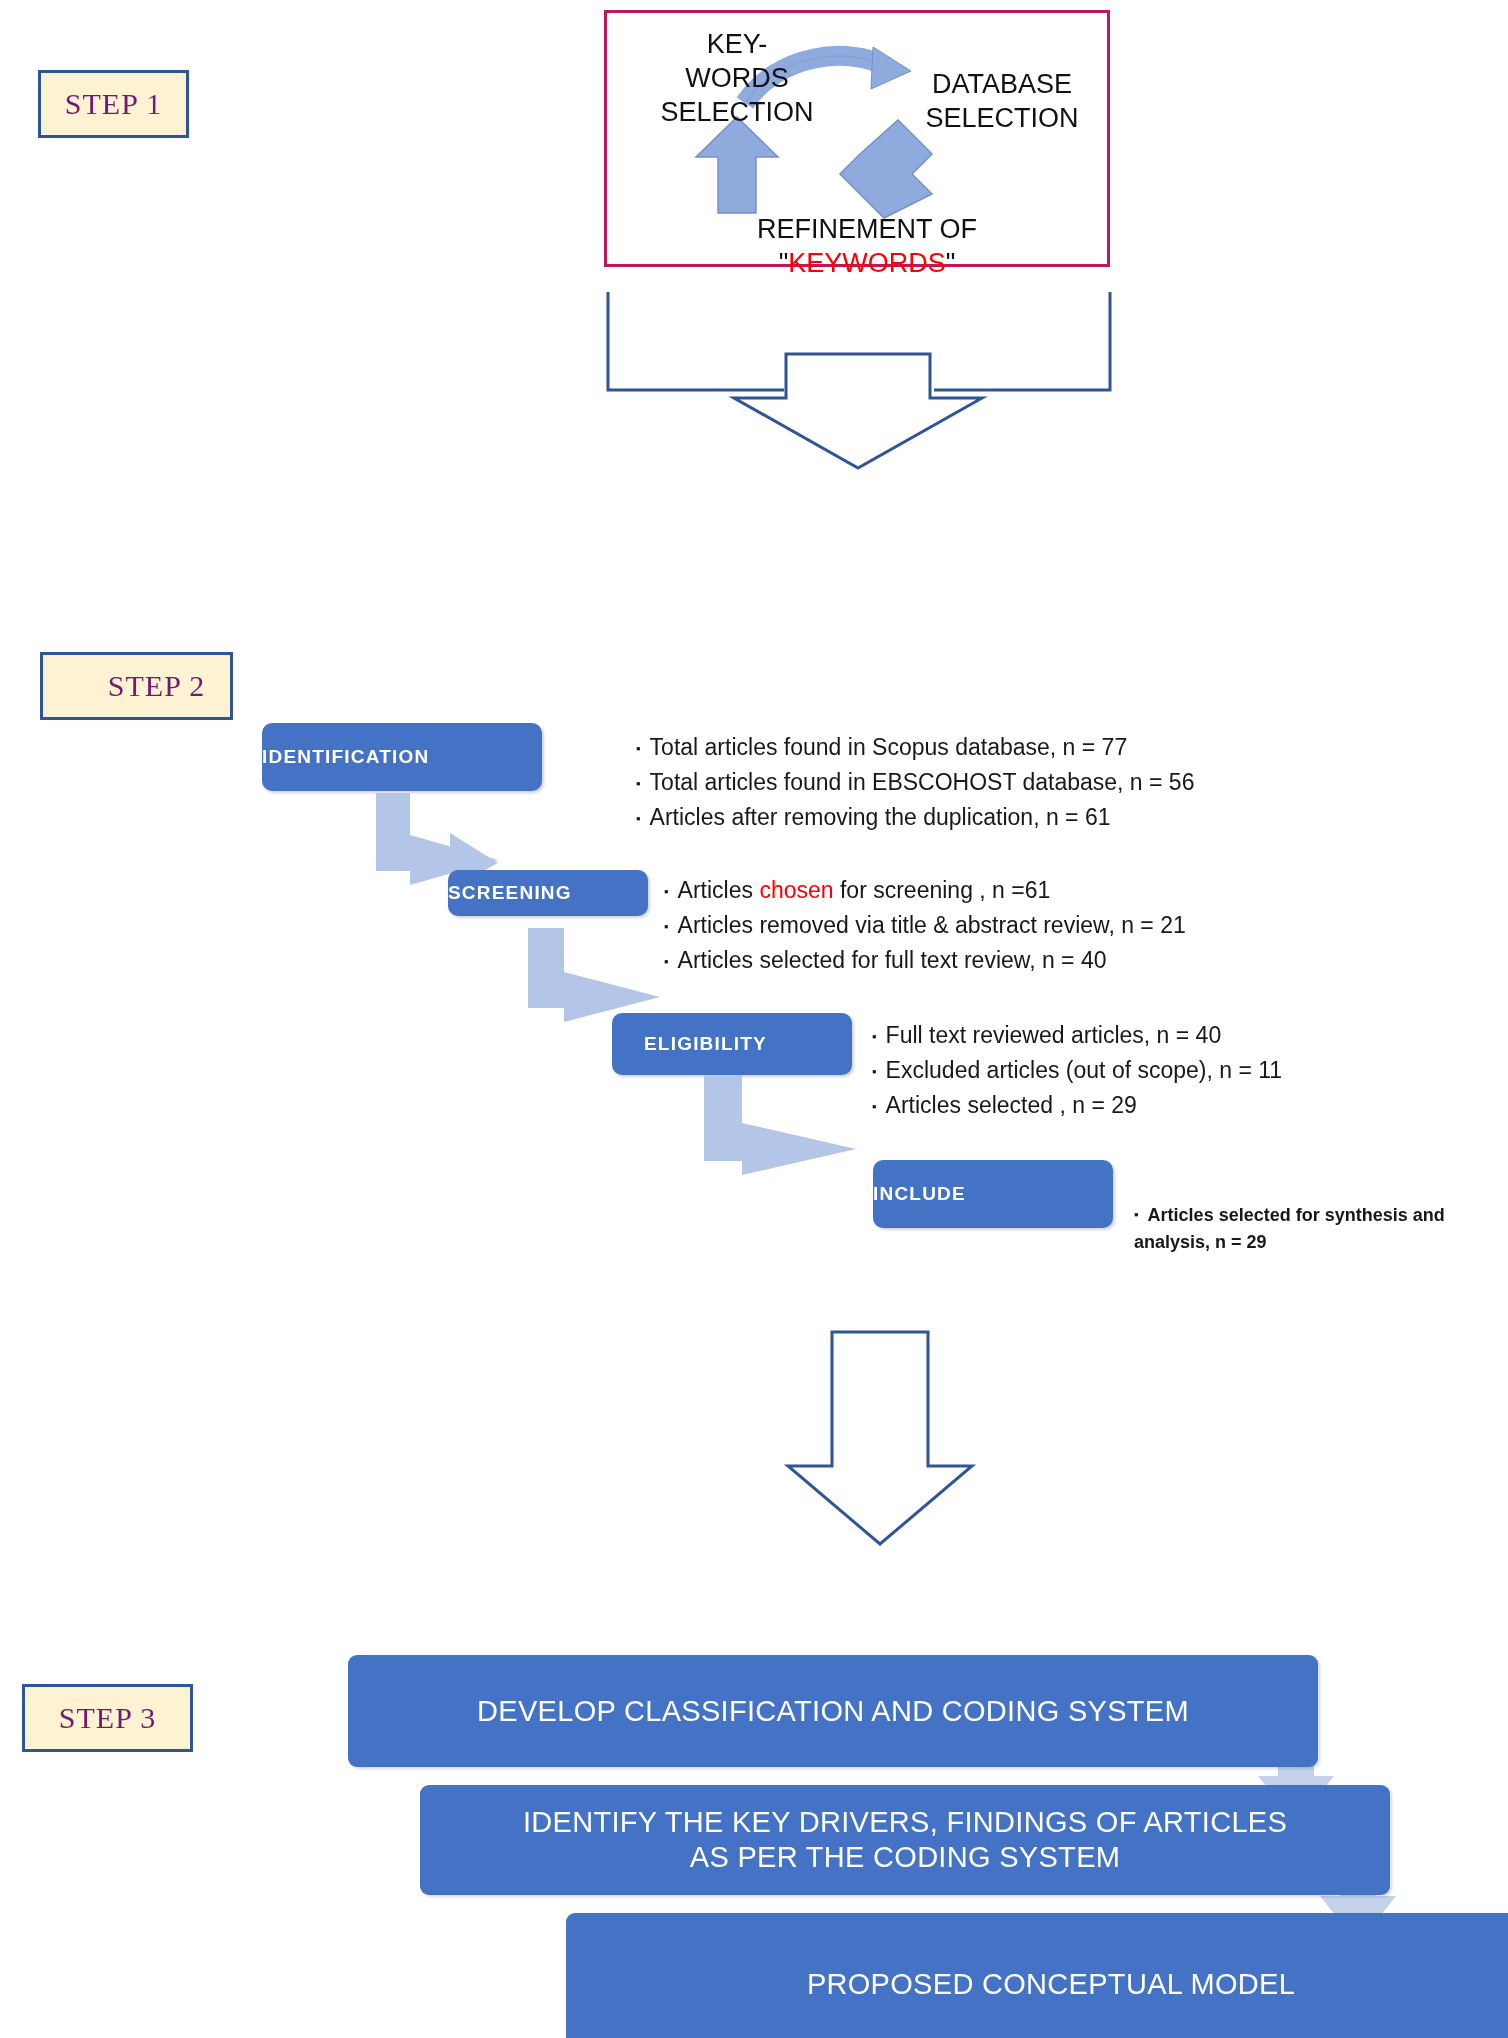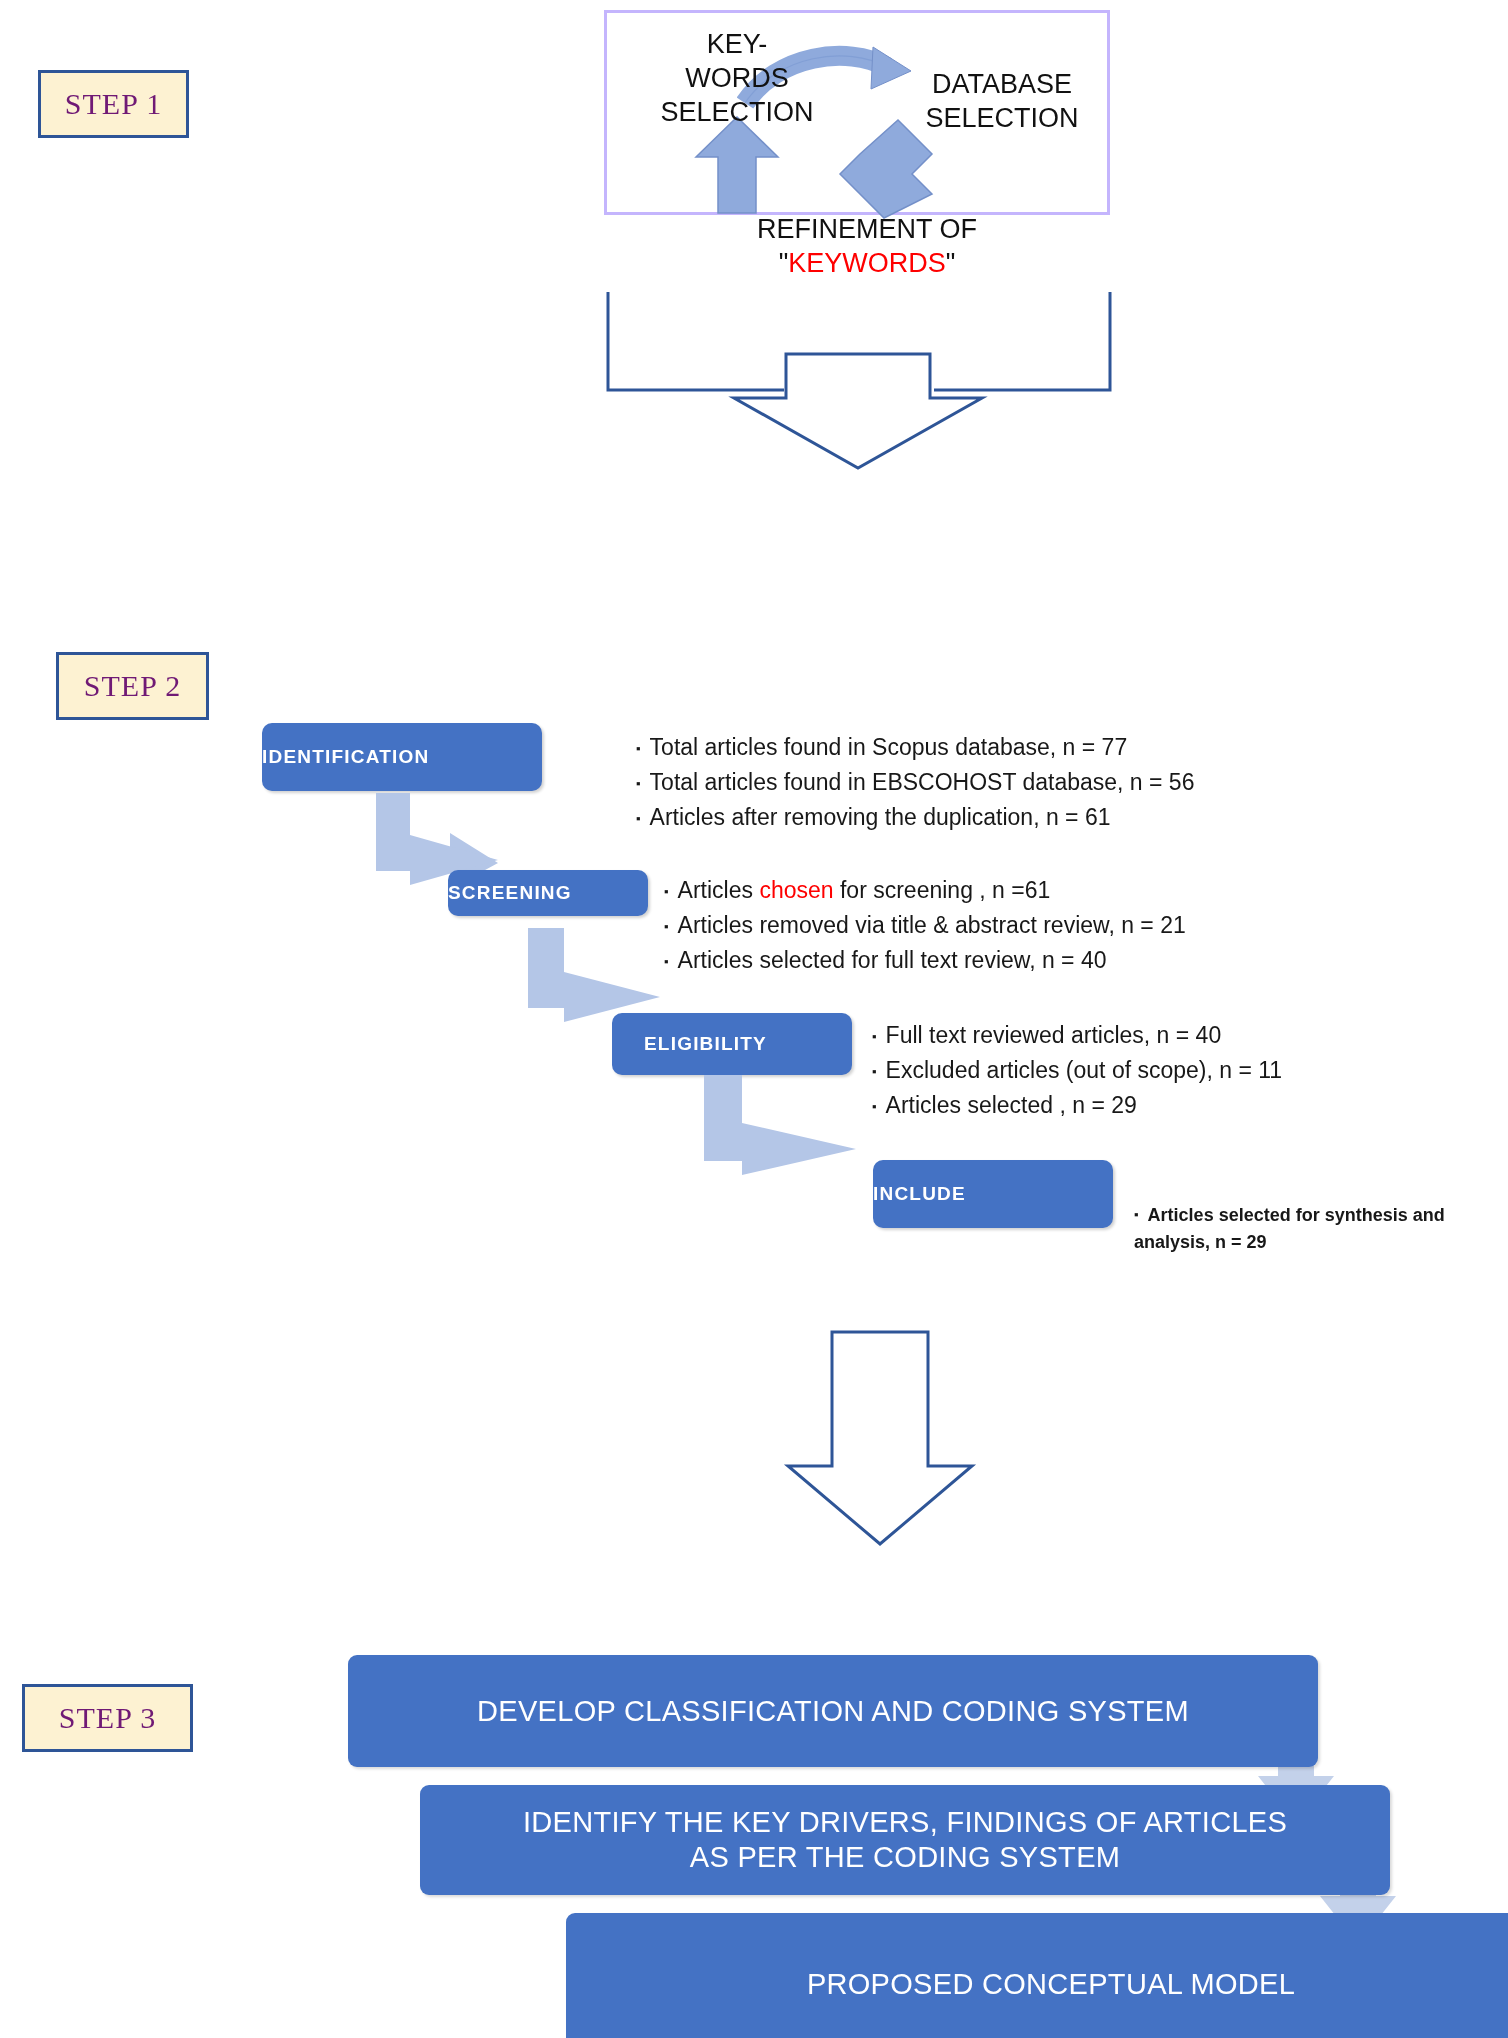--- a/index.html
+++ b/index.html
@@ -32,22 +32,22 @@
     justify-content: center;
     letter-spacing: 1px;
   }
 
   
   .cycle-box {
     position: absolute;
     left: 604px;
     top: 10px;
     width: 506px;
-    height: 205px;
-    border: 3px solid #c4b5fd;
+    height: 257px;
+    border: 3px solid #be185d;
     background: #ffffff;
     box-sizing: border-box;
   }
   .cyc-label {
     position: absolute;
     text-align: center;
     font-size: 27px;
     line-height: 1.25;
     color: #111111;
     font-family: "Liberation Sans", sans-serif;
@@ -155,21 +155,21 @@
 
   <svg class="hollow-arrow" style="left:604px; top:292px;" width="510" height="210" viewBox="0 0 510 210">
     <path d="M4,0 L4,98 L180,98" fill="none" stroke="#2e5597" stroke-width="3"></path>
     <path d="M506,0 L506,98 L330,98" fill="none" stroke="#2e5597" stroke-width="3"></path>
   </svg>
 
   <svg class="hollow-arrow" style="left:728px; top:352px;" width="260" height="120" viewBox="0 0 260 120">
     <polygon points="58,2 202,2 202,46 254,46 130,116 6,46 58,46" fill="#ffffff" stroke="#2e5597" stroke-width="3" stroke-linejoin="miter"></polygon>
   </svg>
 
-  <div class="step-chip" style="left:56px; top:652px; width:147px; height:62px;">
+  <div class="step-chip" style="left:40px; top:652px; width:147px; height:62px;padding-left:40px;">
     <span>STEP 2</span>
   </div>
 
   <div class="pill" style="left:262px; top:723px; width:280px; height:68px;">
     <span>IDENTIFICATION</span>
   </div>
 
   <svg style="position:absolute; left:372px; top:793px;" width="130" height="98" viewBox="0 0 130 98">
     <path d="M4,0 L4,58 L78,58 L78,40 L126,70 L78,96 L78,78 L4,78 L4,0 Z" fill="#b4c6e7"></path>
     <rect x="4" y="0" width="34" height="78" fill="#b4c6e7"></rect>

